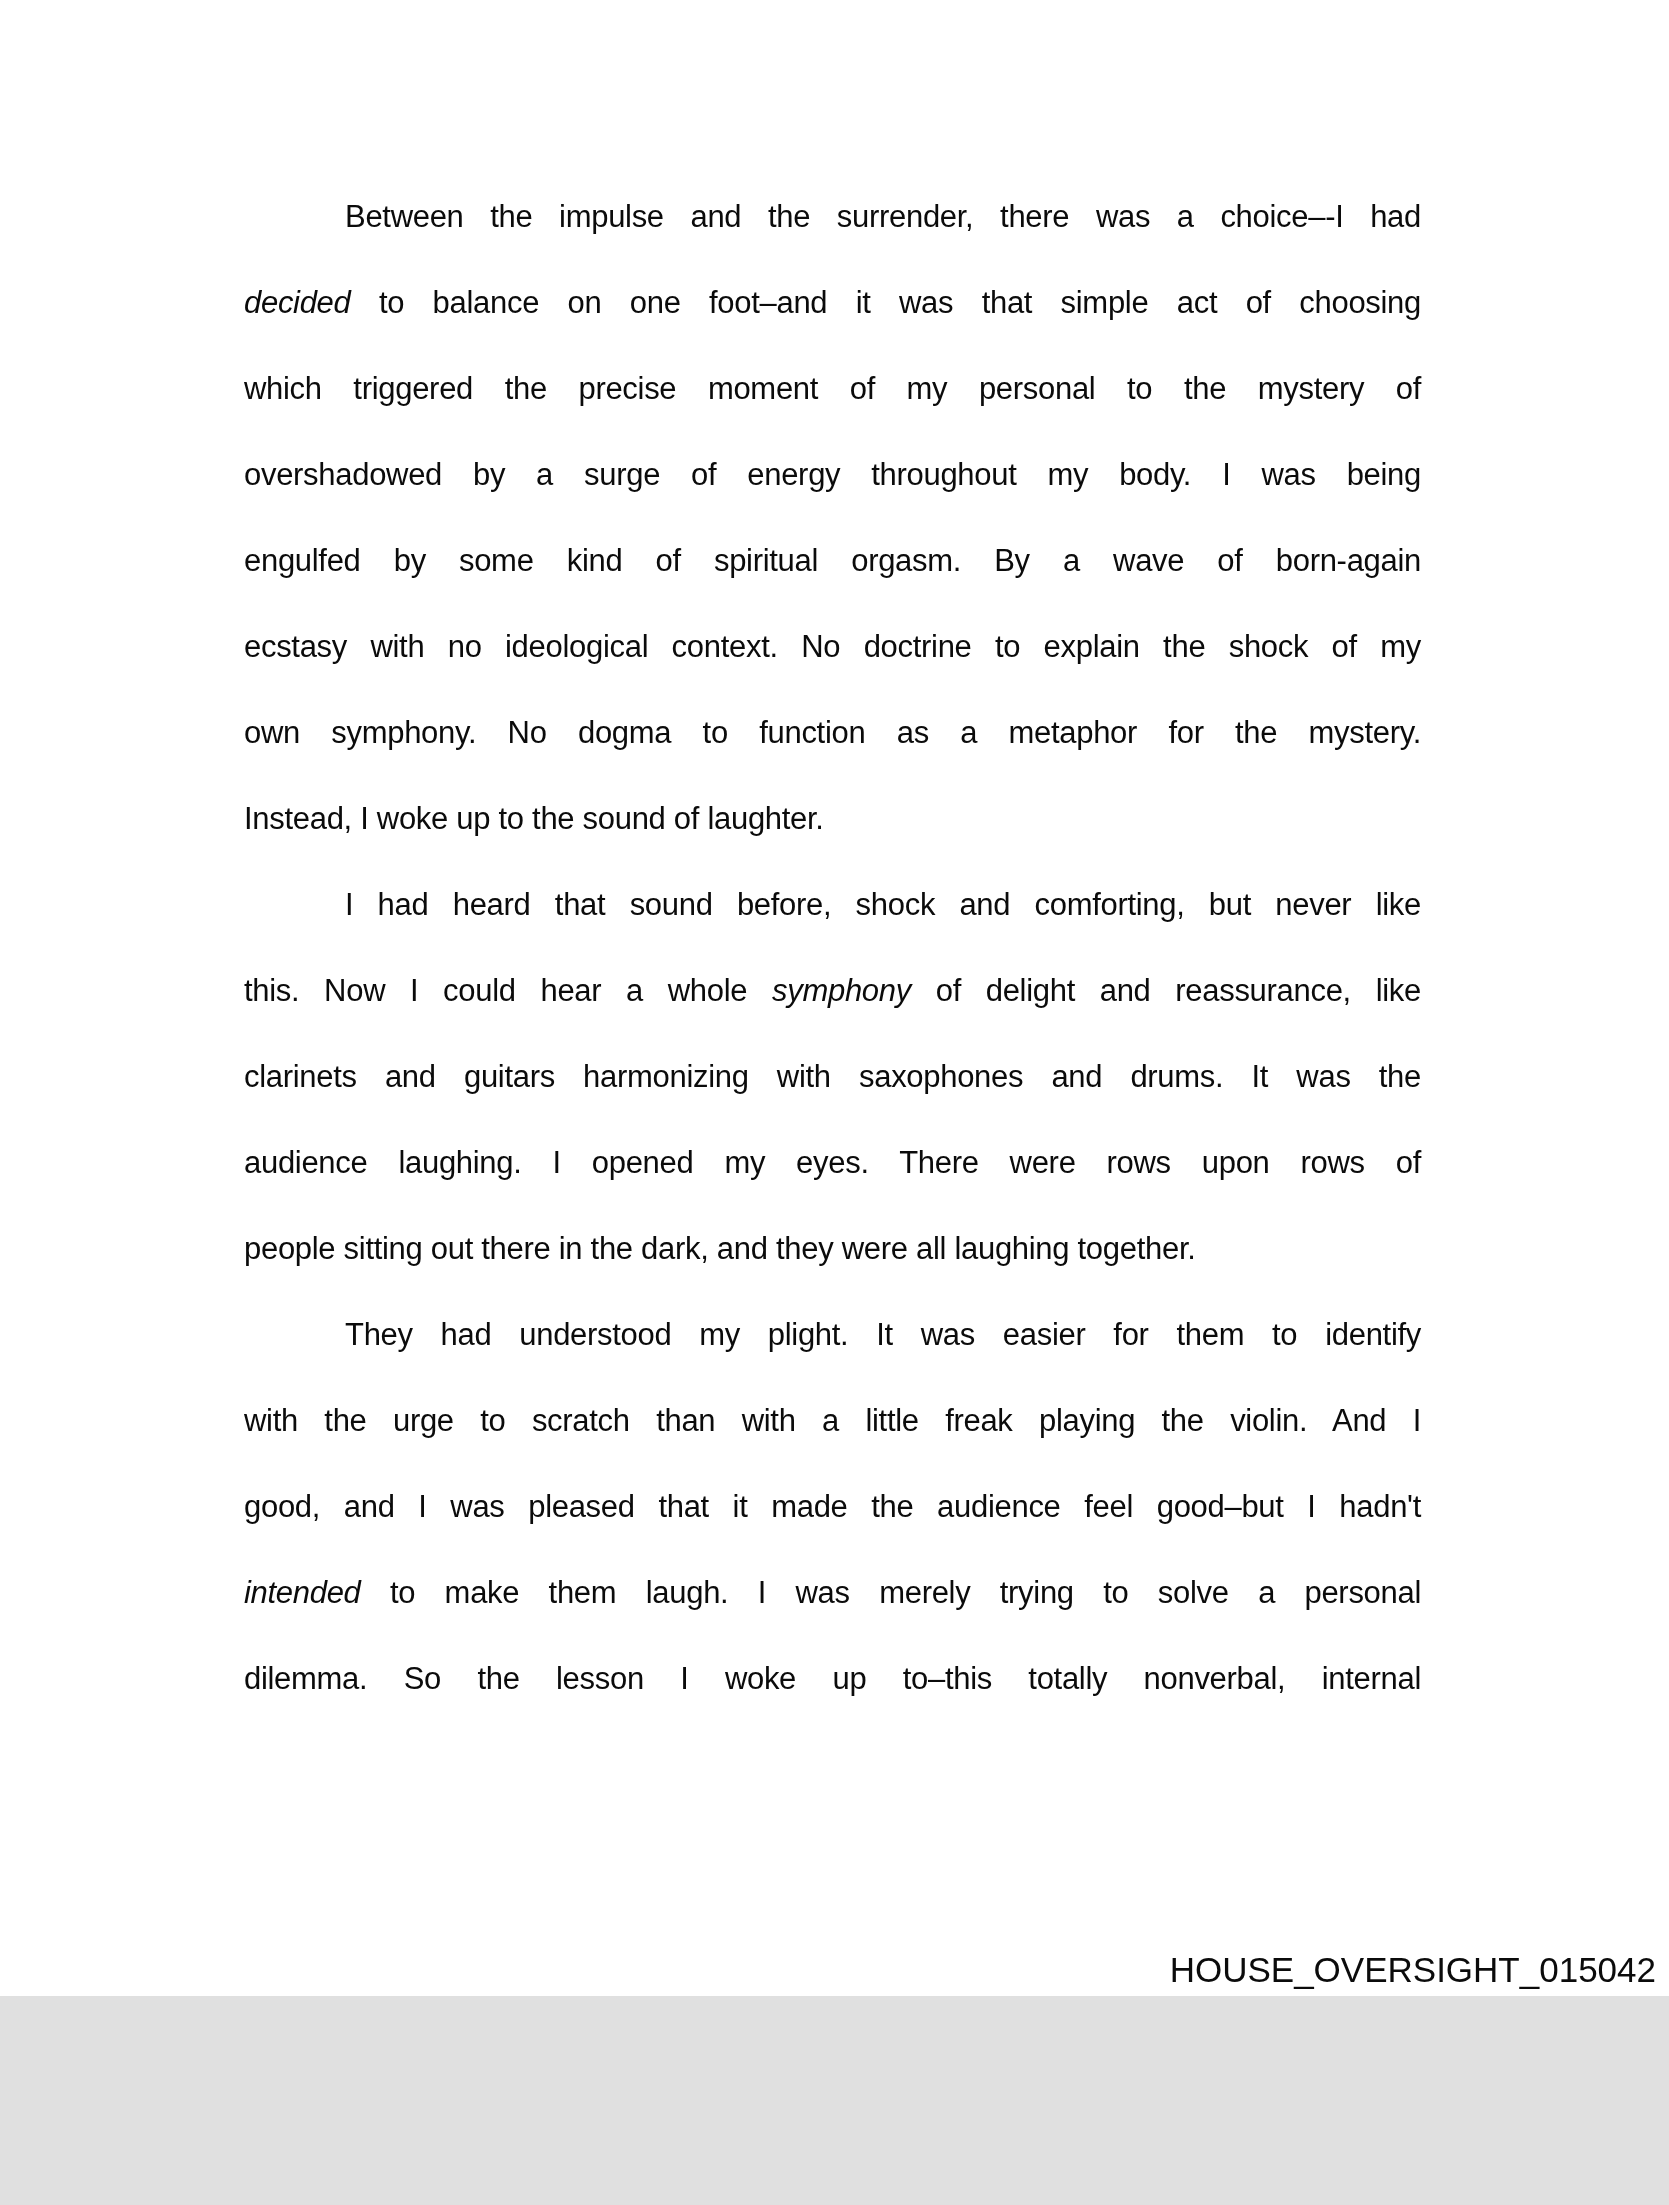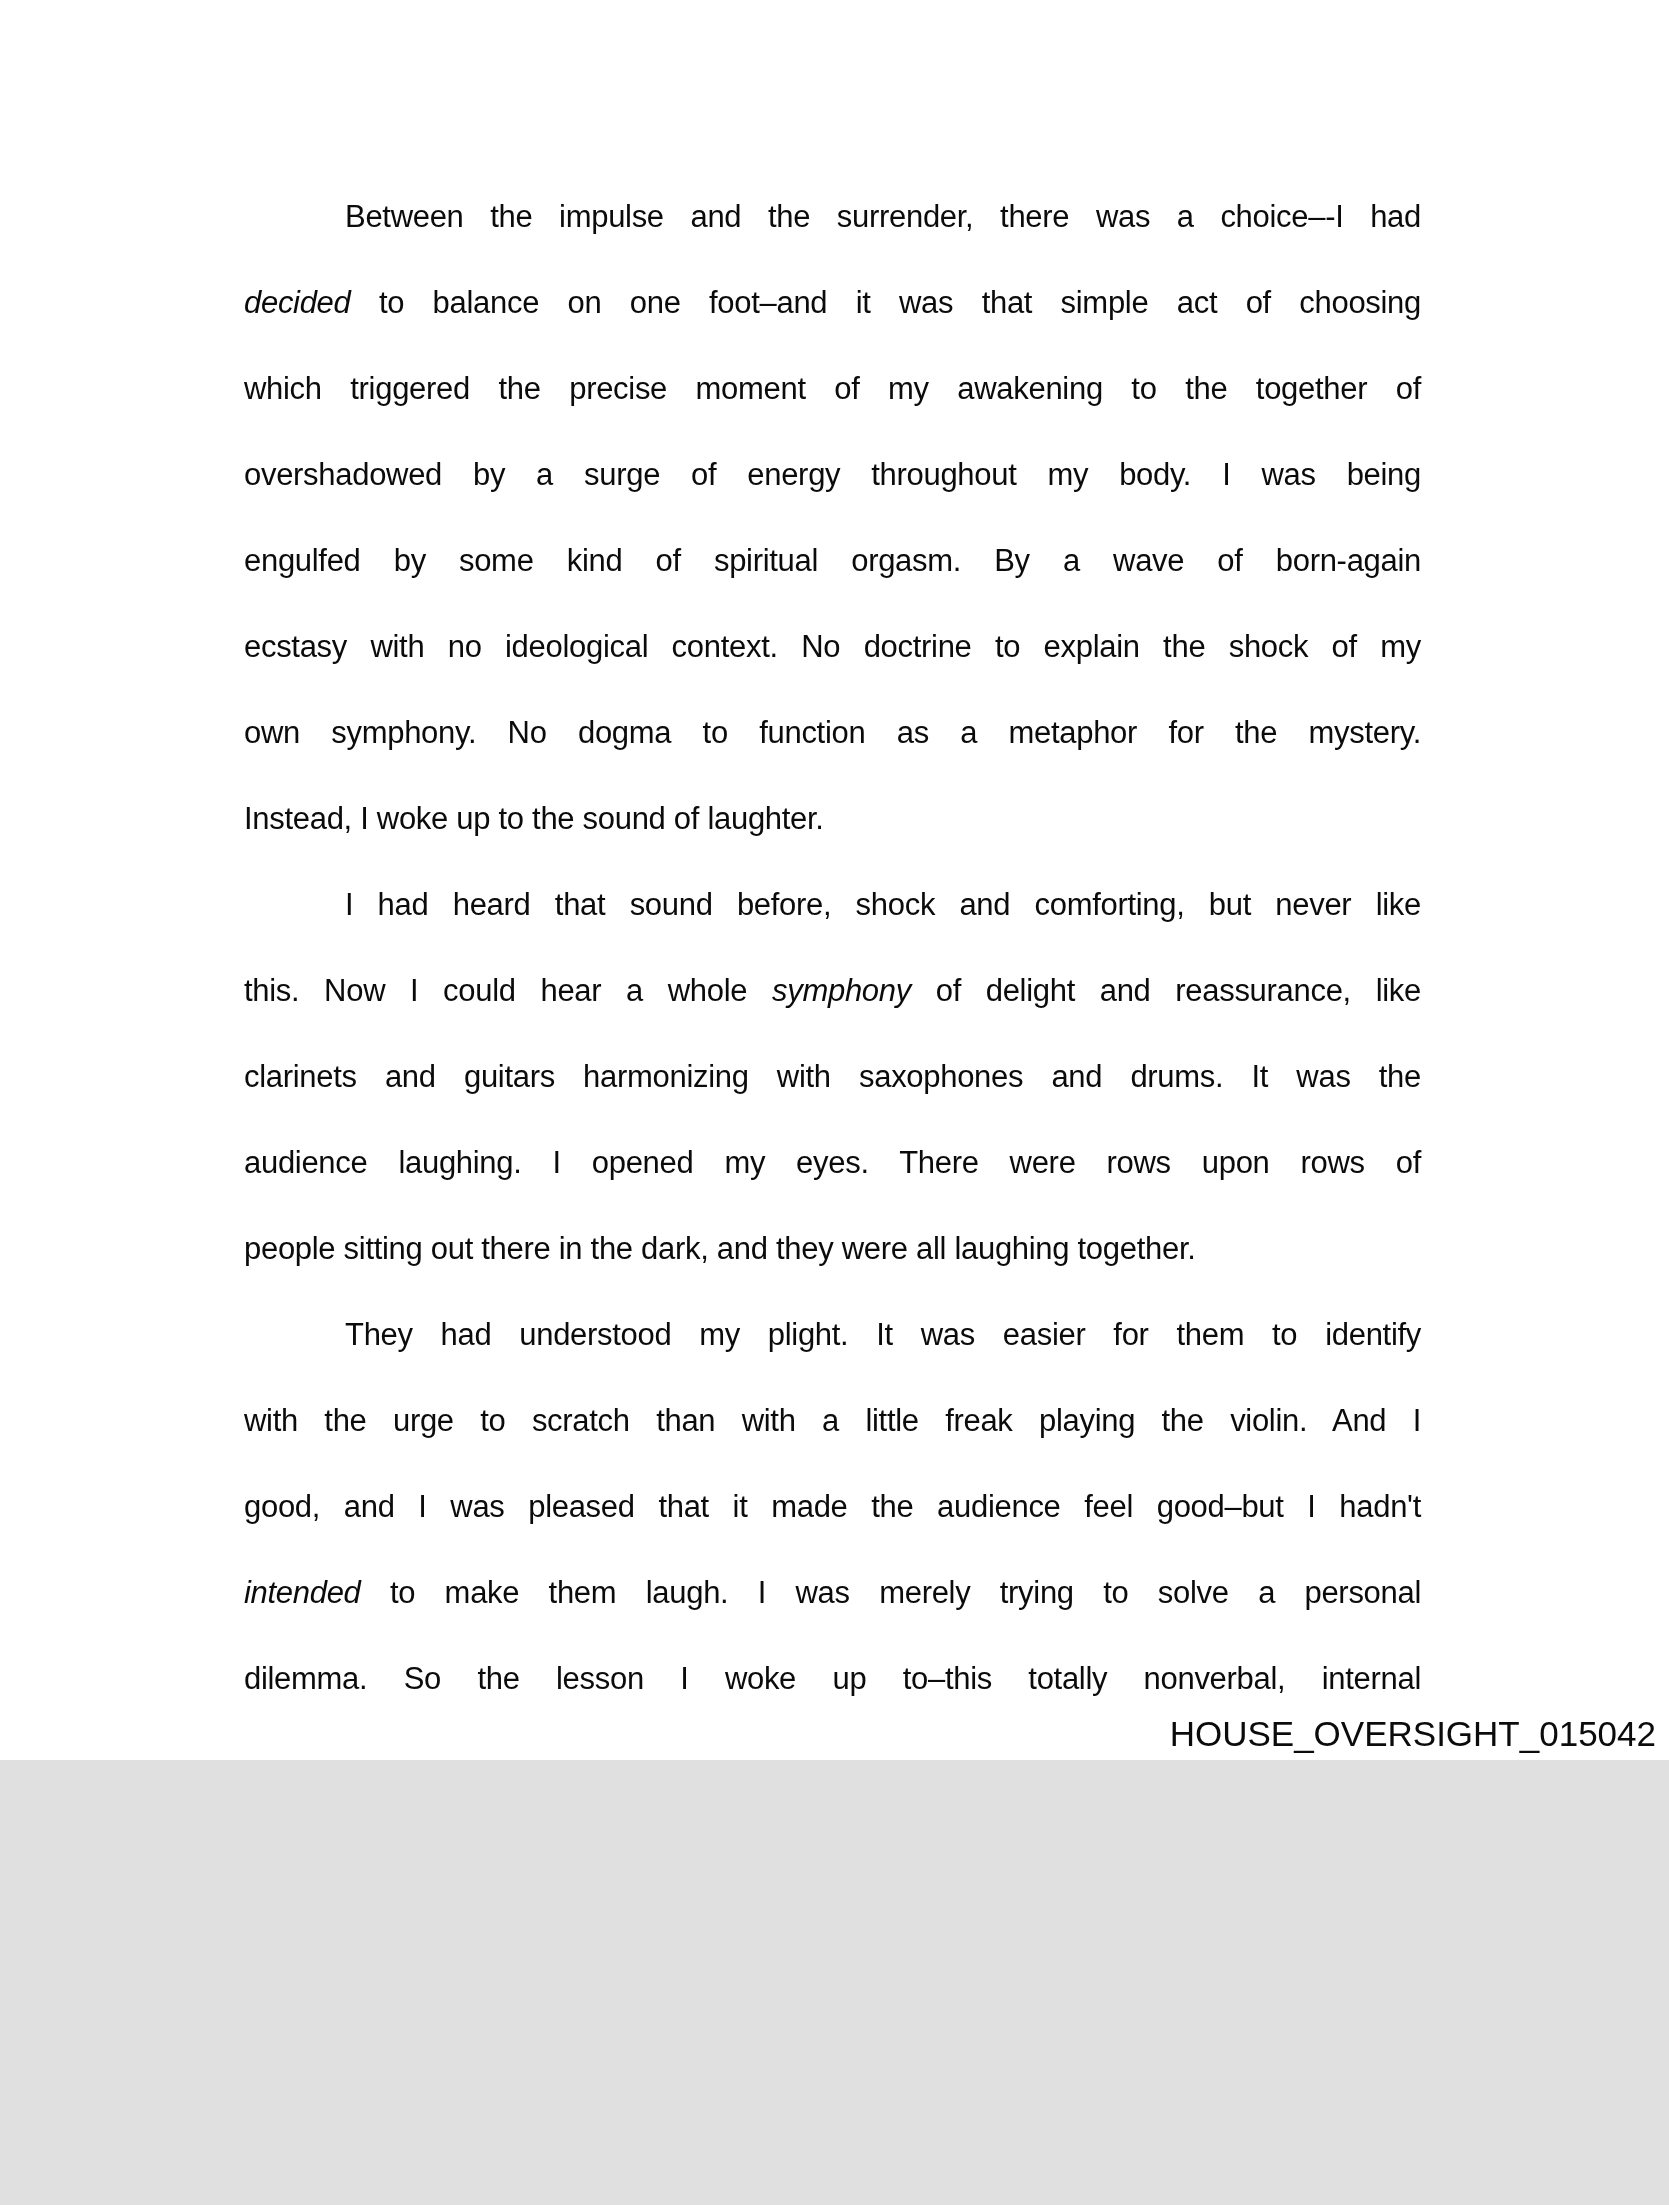--- a/index.html
+++ b/index.html
@@ -3,21 +3,21 @@
 <meta charset="utf-8">
 <style>
   html, body {
     margin: 0;
     padding: 0;
     background: #e0e0e0;
   }
   .page {
     position: relative;
     width: 1669px;
-    height: 1760px;
+    height: 1996px;
     background: #ffffff;
     font-family: "Liberation Sans", sans-serif;
     color: #000000;
     overflow: hidden;
   }
   .doc {
     position: absolute;
     left: 244px;
     top: 174px;
     width: 1177px;
@@ -50,21 +50,21 @@
     white-space: nowrap;
   }
 </style>
 </head>
 <body>
 
 <div class="page">
   <div class="doc" id="doc">
       <div class="line indent"><span>Between the impulse and the surrender, there was a choice–-I had</span></div>
       <div class="line"><em>decided</em><span> to balance on one foot–and it was that simple act of choosing</span></div>
-      <div class="line"><span>which triggered the precise moment of my awakening to the together of</span></div>
+      <div class="line"><span>which triggered the precise moment of my personal to the mystery of</span></div>
       <div class="line"><span>overshadowed by a surge of energy throughout my body. I was being</span></div>
       <div class="line"><span>engulfed by some kind of spiritual orgasm. By a wave of born-again</span></div>
       <div class="line"><span>ecstasy with no ideological context. No doctrine to explain the shock of my</span></div>
       <div class="line"><span>own symphony. No dogma to function as a metaphor for the mystery.</span></div>
       <div class="line para-end"><span>Instead, I woke up to the sound of laughter.</span></div>
       <div class="line indent"><span>I had heard that sound before, shock and comforting, but never like</span></div>
       <div class="line"><span>this. Now I could hear a whole </span><em>symphony</em><span> of delight and reassurance, like</span></div>
       <div class="line"><span>clarinets and guitars harmonizing with saxophones and drums. It was the</span></div>
       <div class="line"><span>audience laughing. I opened my eyes. There were rows upon rows of</span></div>
       <div class="line para-end"><span>people sitting out there in the dark, and they were all laughing together.</span></div>

